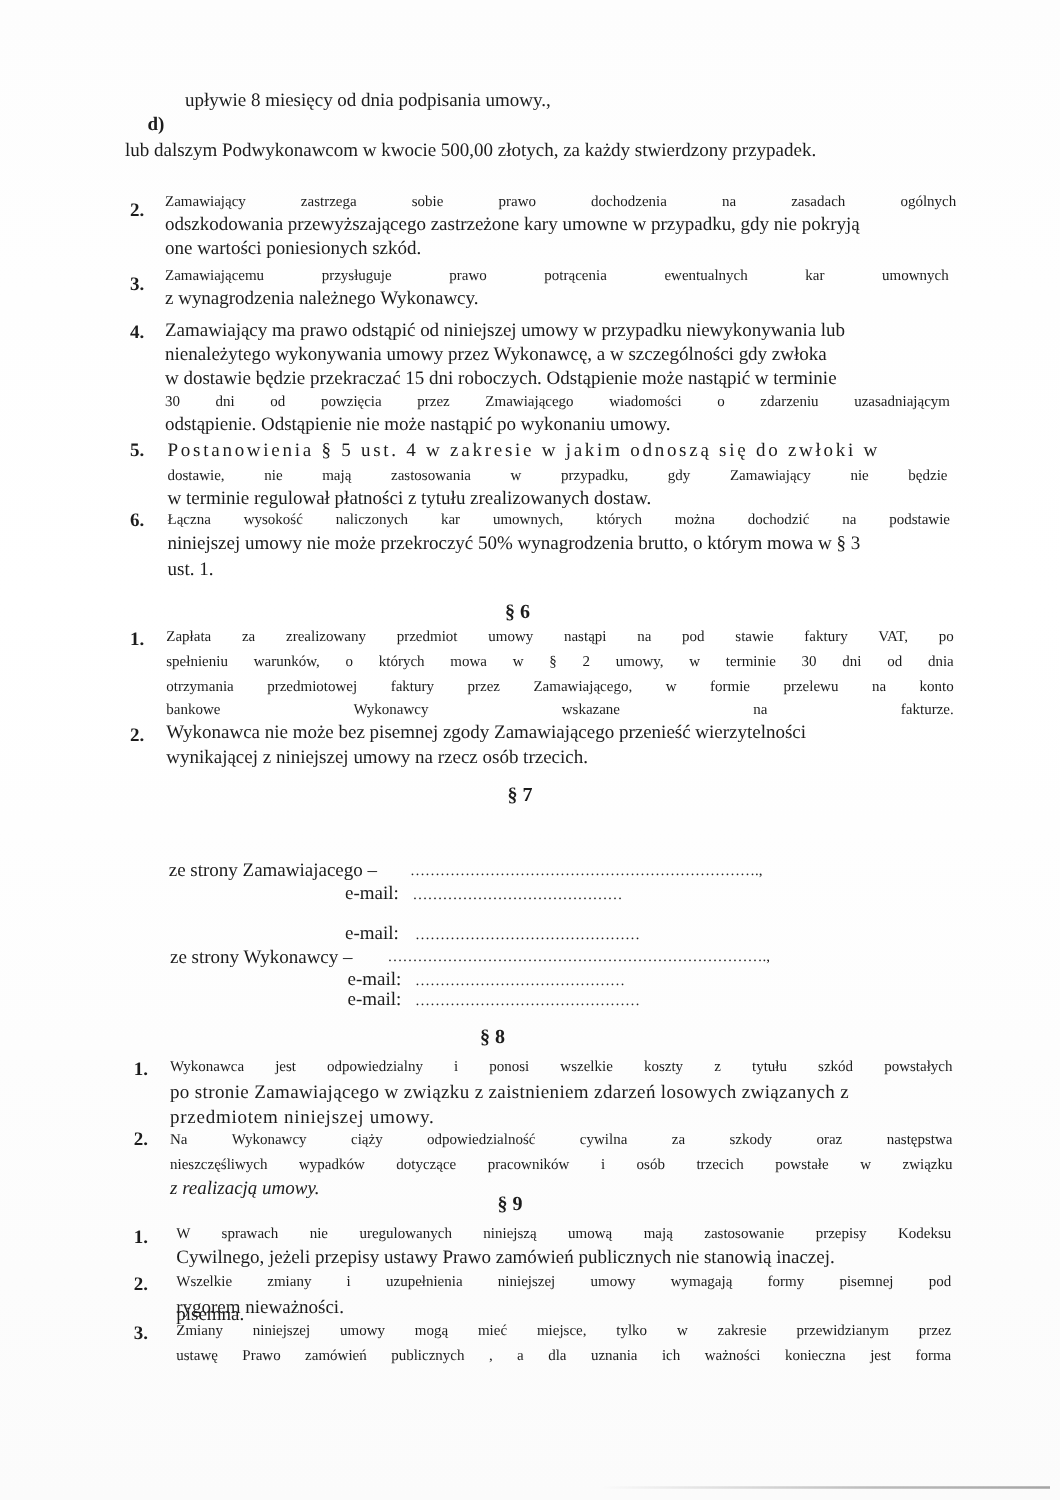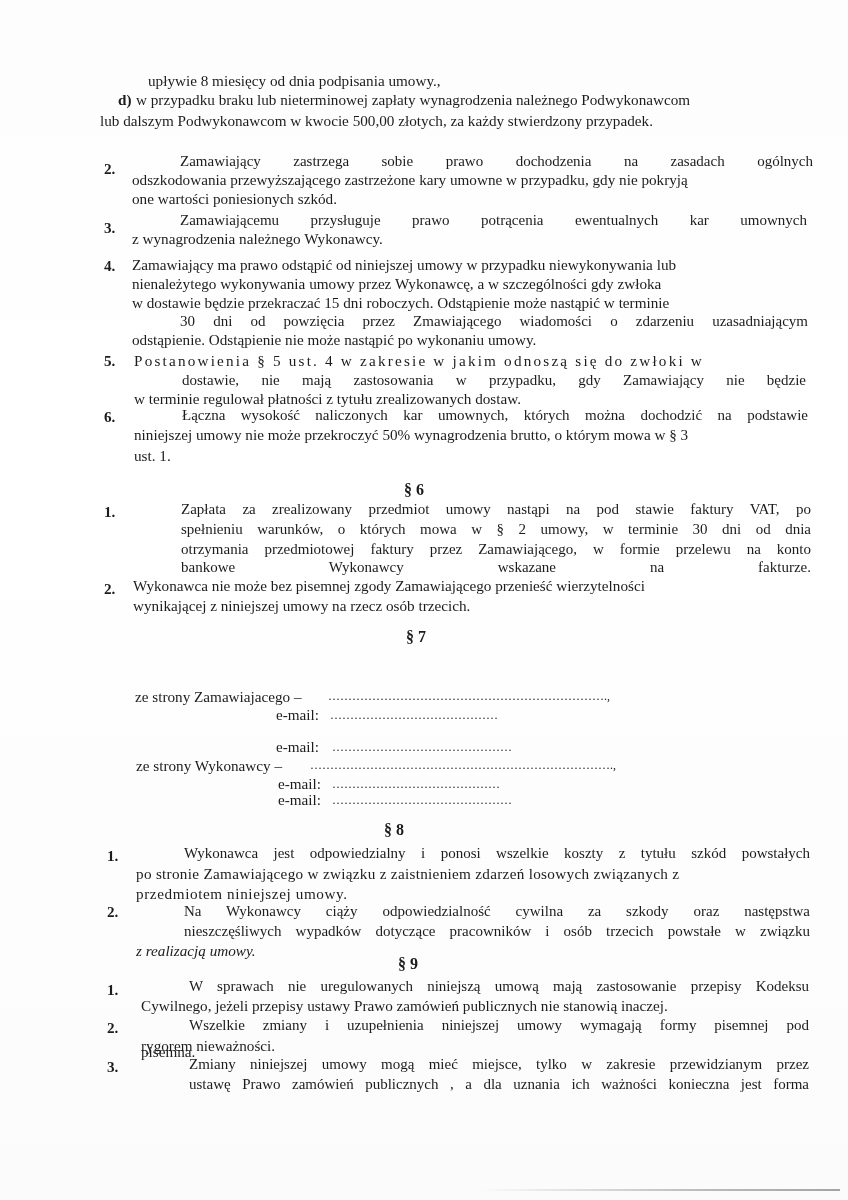--- a/index.html
+++ b/index.html
@@ -5,36 +5,35 @@
   html, body { margin: 0; padding: 0; background: #ffffff; }
   body {
     width: 848px; height: 1200px; overflow: hidden; position: relative;
     font-family: "Liberation Serif", "DejaVu Serif", serif;
     color: #1c1c1c;
     background: linear-gradient(180deg, #fdfdfd 0%, #ffffff 40%, #fbfbfb 100%);
   }
   .page { position: absolute; left: 0; top: 0; width: 848px; height: 1200px; }
   .line { position: absolute; white-space: nowrap; font-size: 15.2px; line-height: 18px; }
   .num { position: absolute; font-weight: bold; font-size: 15.2px; line-height: 18px; }
-  .just { position: absolute; font-size: 15px; line-height: 18px; text-align: justify; text-align-last: justify; white-space: normal; margin-left: 48px; }
+  .just { position: absolute; font-size: 12px; line-height: 18px; text-align: justify; text-align-last: justify; white-space: normal; }
   .heading { position: absolute; font-size: 16px; font-weight: bold; line-height: 18px; text-align: center; width: 60px; }
   .spaced { letter-spacing: 3px; }
   .bottom-shadow {
     position: absolute; left: 480px; top: 1189px; width: 360px; height: 2px;
     background: linear-gradient(90deg, rgba(0,0,0,0) 0%, rgba(0,0,0,0.25) 60%, rgba(0,0,0,0.35) 100%);
   }
 </style>
 </head>
 <body>
 
 <div class="page">
 
   <div class="line" style="left:148px; top:72px;">upływie  8 miesięcy od dnia podpisania umowy.,</div>
   <div class="num" style="left:118px; top:91px;">d)</div>
-  <div class="line" style="left:136px; top:91px;">w przypadku braku lub nieterminowej zapłaty wynagrodzenia należnego Podwykonawcom</div>
   <div class="line" style="left:100px; top:112px;text-align:center;">lub dalszym Podwykonawcom w kwocie 500,00 złotych, za każdy stwierdzony przypadek.</div>
 
   <div>
     <div class="num" style="left:104px; top:160px;">2.</div>
     <div class="just" style="left:132px; top:152px; width:633px;">Zamawiający    zastrzega    sobie  prawo    dochodzenia    na zasadach ogólnych</div>
     <div class="line" style="left:132px; top:171px;">odszkodowania  przewyższającego zastrzeżone kary umowne  w przypadku, gdy nie pokryją</div>
     <div class="line" style="left:132px; top:190px;">one wartości poniesionych  szkód.</div>
 
     <div class="num" style="left:104px; top:219px;">3.</div>
     <div class="just" style="left:132px; top:211px; width:627px;">Zamawiającemu    przysługuje    prawo    potrącenia    ewentualnych    kar    umownych</div>

